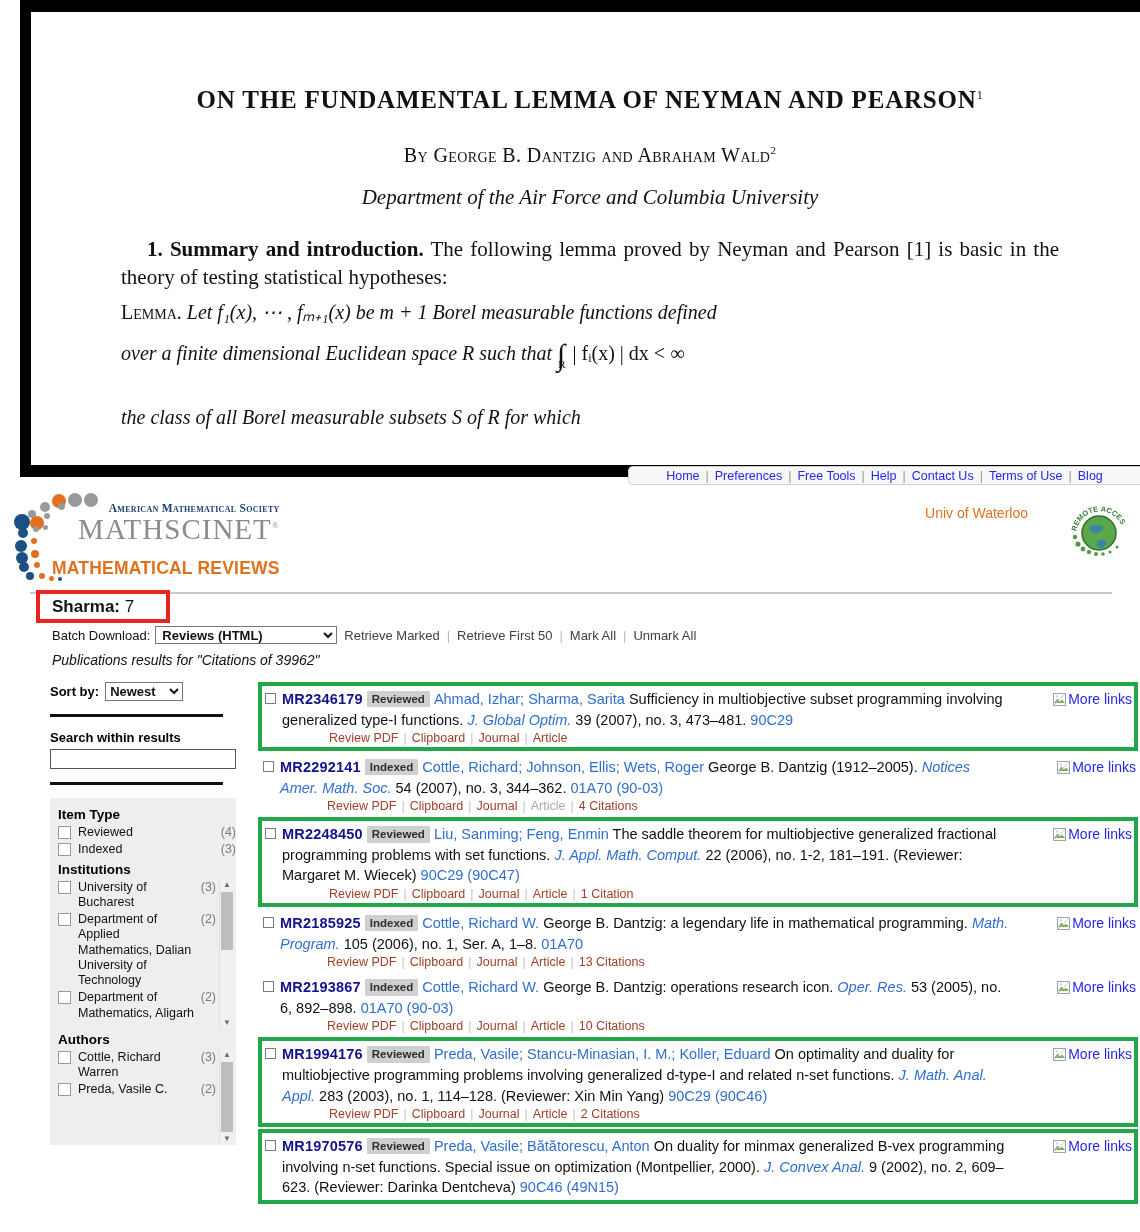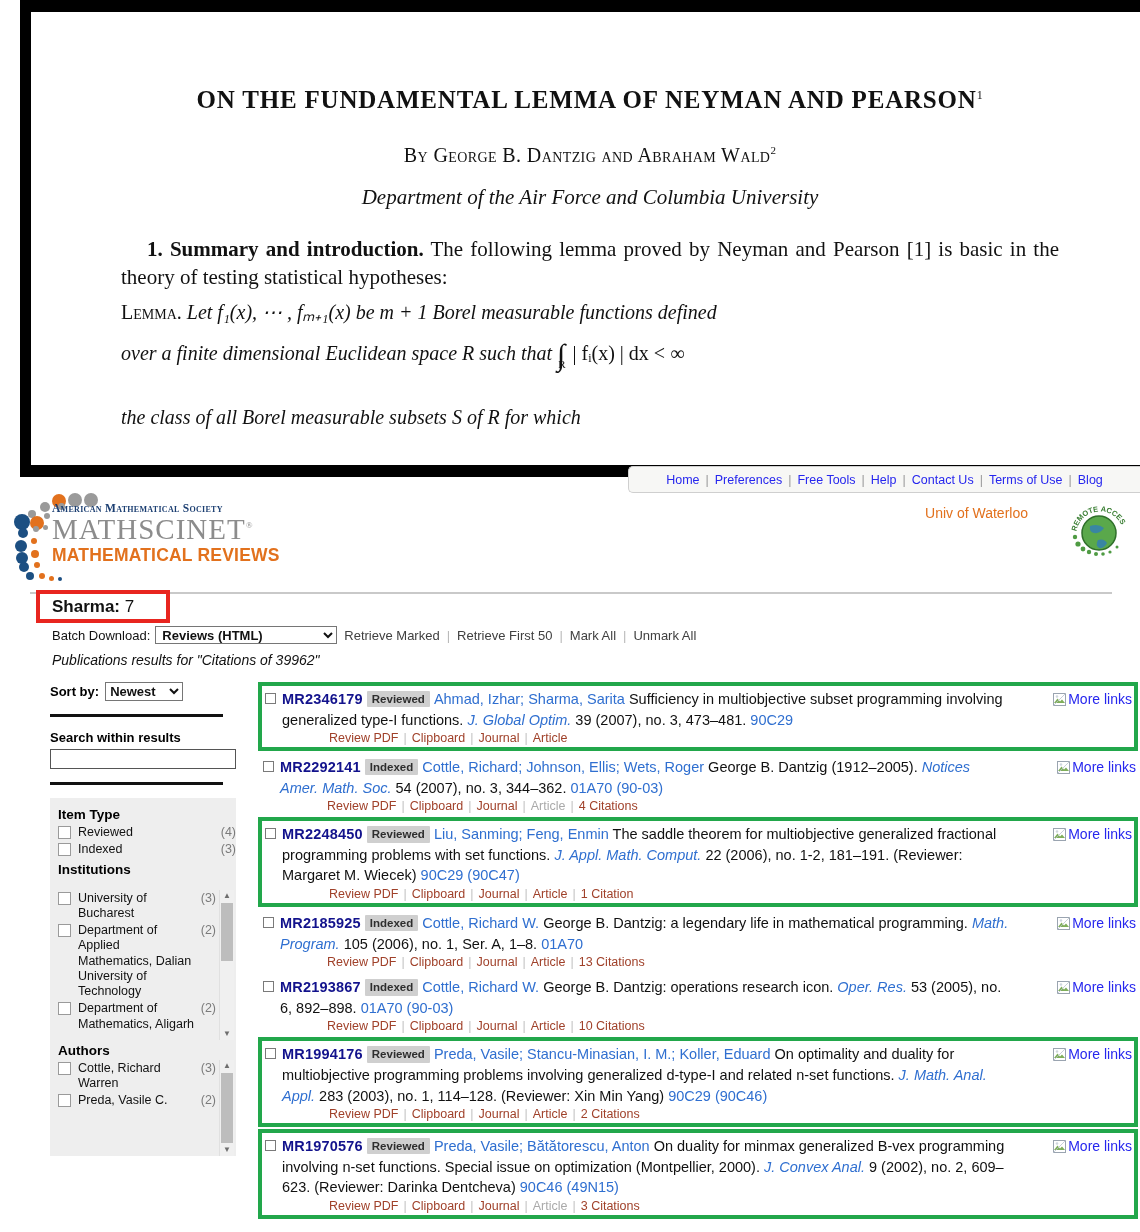--- a/index.html
+++ b/index.html
@@ -68,37 +68,38 @@
     line-height:1.5;
     margin:6px 0 0 0;
   }
   .p-lemma .lbl{font-style:normal;font-variant:small-caps;}
   .p-lemma .rm{font-style:normal;}
   .intg{font-size:30px;font-style:normal;position:relative;top:5px;}
   .intg-sub{font-size:11px;font-style:normal;position:relative;top:8px;left:-7px;}
 
   
   #topnav{
-    position:absolute;right:0;top:466px;width:512px;height:27px;
+    position:absolute;right:0;top:466px;width:512px;height:19px;
     background:#f7f7f5;
     border:1px solid #cfcfcf;
     border-right:none;
     border-radius:5px 0 0 5px;
     box-sizing:border-box;
     display:flex;align-items:center;justify-content:center;
     font-size:12.5px;
     z-index:5;
   }
   #topnav a{color:#2626ee;text-decoration:none;padding:0 6px;white-space:nowrap;}
   #topnav .sep{color:#9a9a9a;}
 
   
   #site-header{
     position:absolute;left:0;top:486px;width:1140px;height:104px;
     background:#fff;
+    text-align:right;
   }
   #logo{position:absolute;left:6px;top:6px;width:240px;height:88px;}
   #logo .dots{position:absolute;left:0;top:0;width:70px;height:88px;}
   #logo .dot{position:absolute;border-radius:50%;}
   #logo .txt{position:absolute;left:46px;top:10px;}
   .ams-line{
     font-family:"Liberation Serif", serif;
     font-variant:small-caps;
     font-weight:bold;
     color:#1c3f72;
@@ -116,21 +117,21 @@
     white-space:nowrap;
   }
   .msn-line sup{font-size:9px;vertical-align:super;}
   .mr-line{
     font-family:"Liberation Sans", sans-serif;
     font-weight:bold;
     color:#e2711d;
     font-size:17.5px;
     letter-spacing:.2px;
     line-height:1;
-    margin-top:3px;
+    margin-top:16px;
     white-space:nowrap;
   }
   #inst-name{
     position:absolute;right:112px;top:505px;
     color:#e2711d;font-size:14px;
     white-space:nowrap;
   }
   #remote-badge{position:absolute;right:10px;top:500px;width:62px;height:62px;}
 
   #header-rule{position:absolute;left:30px;top:592px;width:1082px;height:2px;background:#c9c9c9;}
@@ -393,21 +394,21 @@
             <span class="facet-count">(4)</span>
           </div>
           <div class="facet-row">
             <span class="facet-cb"></span>
             <span class="facet-name">Indexed</span>
             <span class="facet-count">(3)</span>
           </div>
         </div>
       </div>
       <div class="facet-title">Institutions</div>
-      <div class="scroll-wrap" style="height: 150px; overflow: hidden; margin-top: 11px;">
+      <div class="scroll-wrap" style="height: 150px; overflow: hidden;">
         <div class="facet-list">
           <div class="facet-row">
             <span class="facet-cb"></span>
             <span class="facet-name">University of Bucharest</span>
             <span class="facet-count">(3)</span>
           </div>
           <div class="facet-row">
             <span class="facet-cb"></span>
             <span class="facet-name">Department of Applied Mathematics, Dalian University of Technology</span>
             <span class="facet-count">(2)</span>
@@ -509,15 +510,14 @@
       <div class="r-links"><a href="#">Review PDF</a><span class="sep">|</span><a href="#">Clipboard</a><span class="sep">|</span><a href="#">Journal</a><span class="sep">|</span><a href="#">Article</a><span class="sep">|</span><a href="#">2 Citations</a></div>
     </div>
     <div class="result hl">
       <span class="r-cb"></span>
       <div class="r-body clearfix"><span class="r-right"><a href="#" class="more-links"><span class="brokenimg"><svg width="13" height="13" viewBox="0 0 13 13">
                 <rect x="0.5" y="0.5" width="12" height="12" fill="#ffffff" stroke="#9aa4b0"></rect>
                 <path d="M1 10 L4.5 5.5 L7 8.5 L9 6.5 L12 10 Z" fill="#7fae5a"></path>
                 <circle cx="4" cy="3.5" r="1.3" fill="#cfd6de"></circle>
                 <path d="M0 13 L13 0" stroke="#b9c2cc" stroke-width="0.8"></path>
               </svg></span>More links</a></span><span class="mrnum">MR1970576</span><span class="badge">Reviewed</span><span class="author">Preda, Vasile; Bătătorescu, Anton</span> <span>On duality for minmax generalized B-vex programming involving n-set functions. Special issue on optimization (Montpellier, 2000).</span> <span class="jrnl">J. Convex Anal.</span><span> 9 (2002), no. 2, 609–623.</span> <span>(Reviewer: Darinka Dentcheva)</span> <span class="msc">90C46 (49N15)</span></div>
-      <div class="r-links"><a href="#">Review PDF</a><span class="sep">|</span><a href="#">Clipboard</a><span class="sep">|</span><a href="#">Journal</a><span class="sep">|</span><span class="dis">Article</span><span class="sep">|</span><a href="#">3 Citations</a></div>
     </div>
   </div>
 
 </body></html>

